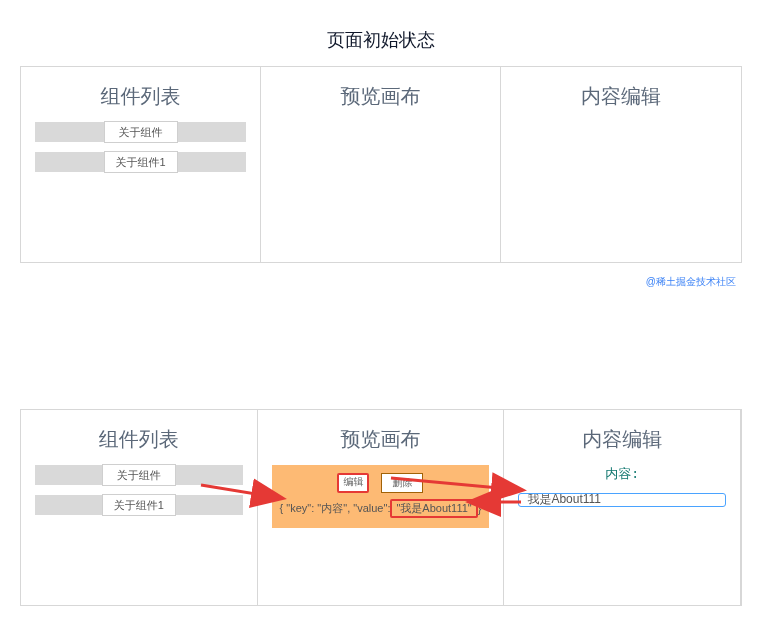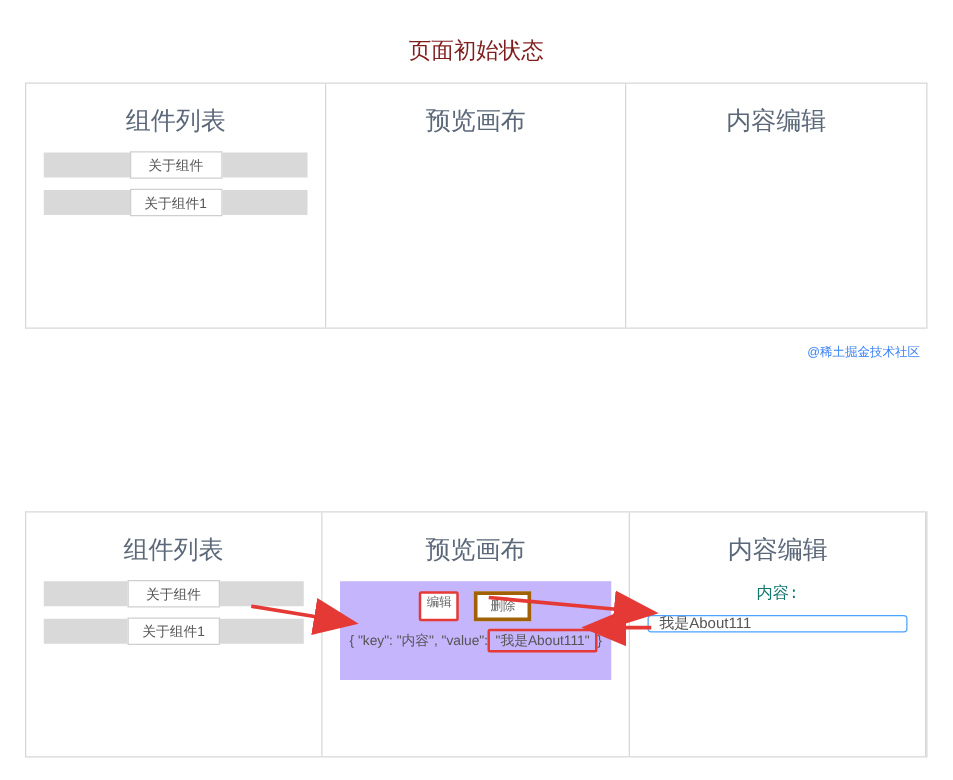--- a/index.html
+++ b/index.html
@@ -5,21 +5,21 @@
   * { box-sizing: border-box; }
   body {
     margin: 0;
     padding: 20px;
     font-family: "PingFang SC", "Microsoft YaHei", sans-serif;
     background: #fff;
     width: 762px;
   }
   .title {
     text-align: center;
-    color: #7f1d1d;
+    color: #0f172a;
     font-size: 18px;
     margin: 8px 0 14px;
     font-weight: 500;
   }
   .grid {
     display: grid;
     grid-template-columns: repeat(3, 1fr);
     border: 1px solid #d7d7d7;
     position: relative;
   }
@@ -61,28 +61,28 @@
     text-align: right;
     color: #3b82f6;
     font-size: 10px;
     margin: 12px 6px 0 0;
   }
   .spacer { height: 120px; }
 
   
   .preview-area {
     margin: 0 14px;
-    background: #c4b5fd;
-    padding: 8px 8px 22px;
+    background: #fdba74;
+    padding: 8px 8px 10px;
     position: relative;
   }
   .btn-row { display: flex; gap: 12px; margin-bottom: 6px; justify-content: center; }
   .mini-btn {
     background: #fff;
-    border: 3px solid #a16207;
+    border: 1px solid #a16207;
     font-size: 10px;
     padding: 2px 10px;
     color: #666;
   }
   .highlight-red {
     border: 2px solid #e53935;
     border-radius: 2px;
     padding: 0 4px;
   }
   .json-line {

